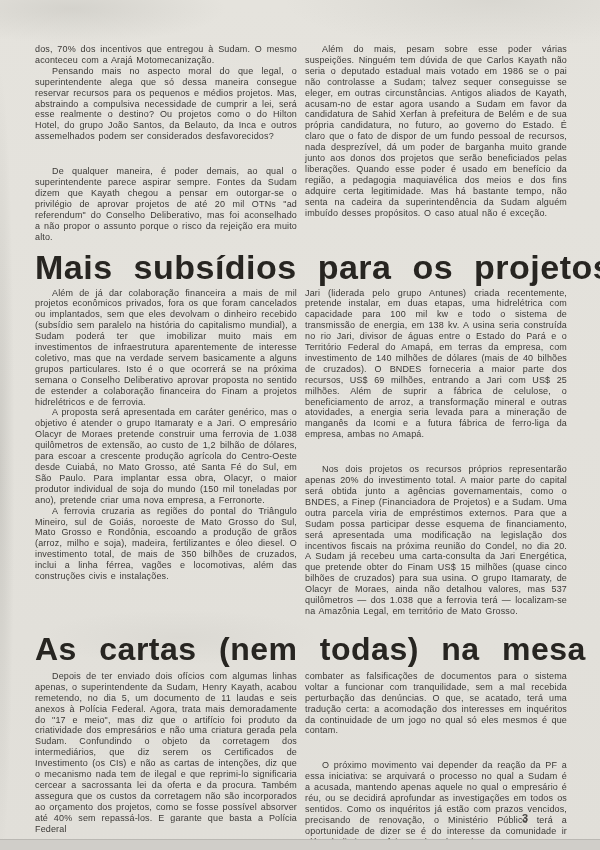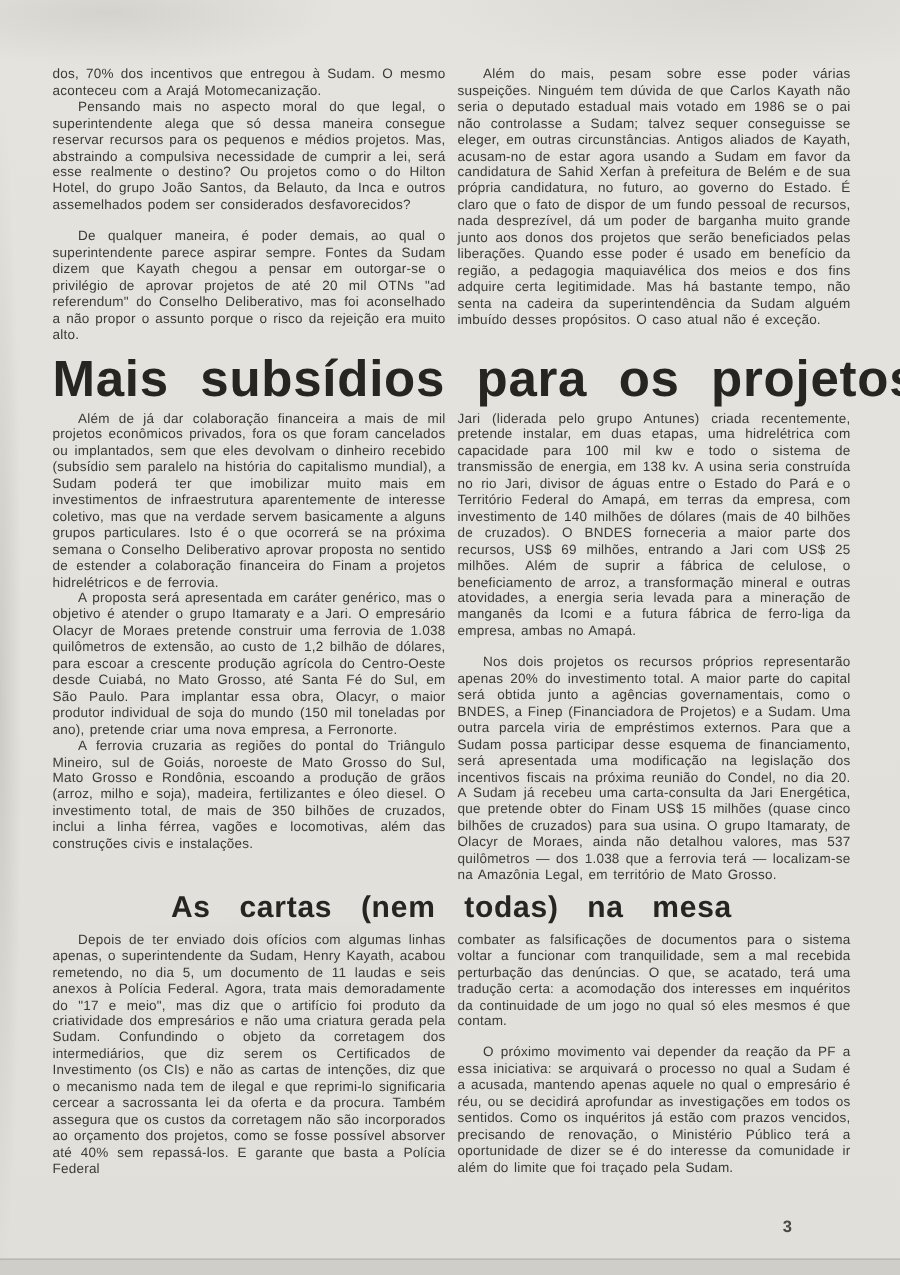--- a/index.html
+++ b/index.html
@@ -27,28 +27,28 @@
     margin: 0;
     font-size: 9px;
     line-height: 10.9px;
     text-align: justify;
     text-indent: 17px;
     letter-spacing: 0.15px;
     word-spacing: 1px;
     color: #3b3936;
   }
   p.noindent { text-indent: 0; }
-  p.gap { margin-top: 10px; }
+  p.gap { margin-top: 24px; }
   .headline {
     margin: 0; text-align: center; white-space: nowrap;
     font-weight: bold; color: #272521;
     line-height: 1;
   }
   .headline.h-subsidios { font-size: 34px; word-spacing: 11px; letter-spacing: 0.5px; margin: 7px 0 4px; }
-  .headline.h-cartas   { font-size: 20px; word-spacing: 13px; letter-spacing: 0.5px; margin: 6px 0 6px; }
+  .headline.h-cartas   { font-size: 32px; word-spacing: 13px; letter-spacing: 0.5px; margin: 16px 0 6px; }
   .page-number {
     position: absolute; top: 812px; right: 72px;
     font-size: 11px; font-weight: bold; color: #4a4845;
   }
   .scan-edge-bottom {
     position: absolute; left: 0; right: 0; top: 839px; height: 11px;
     background: #d0cec9; border-top: 1px solid #bab8b3;
   }
 </style>
 </head>

